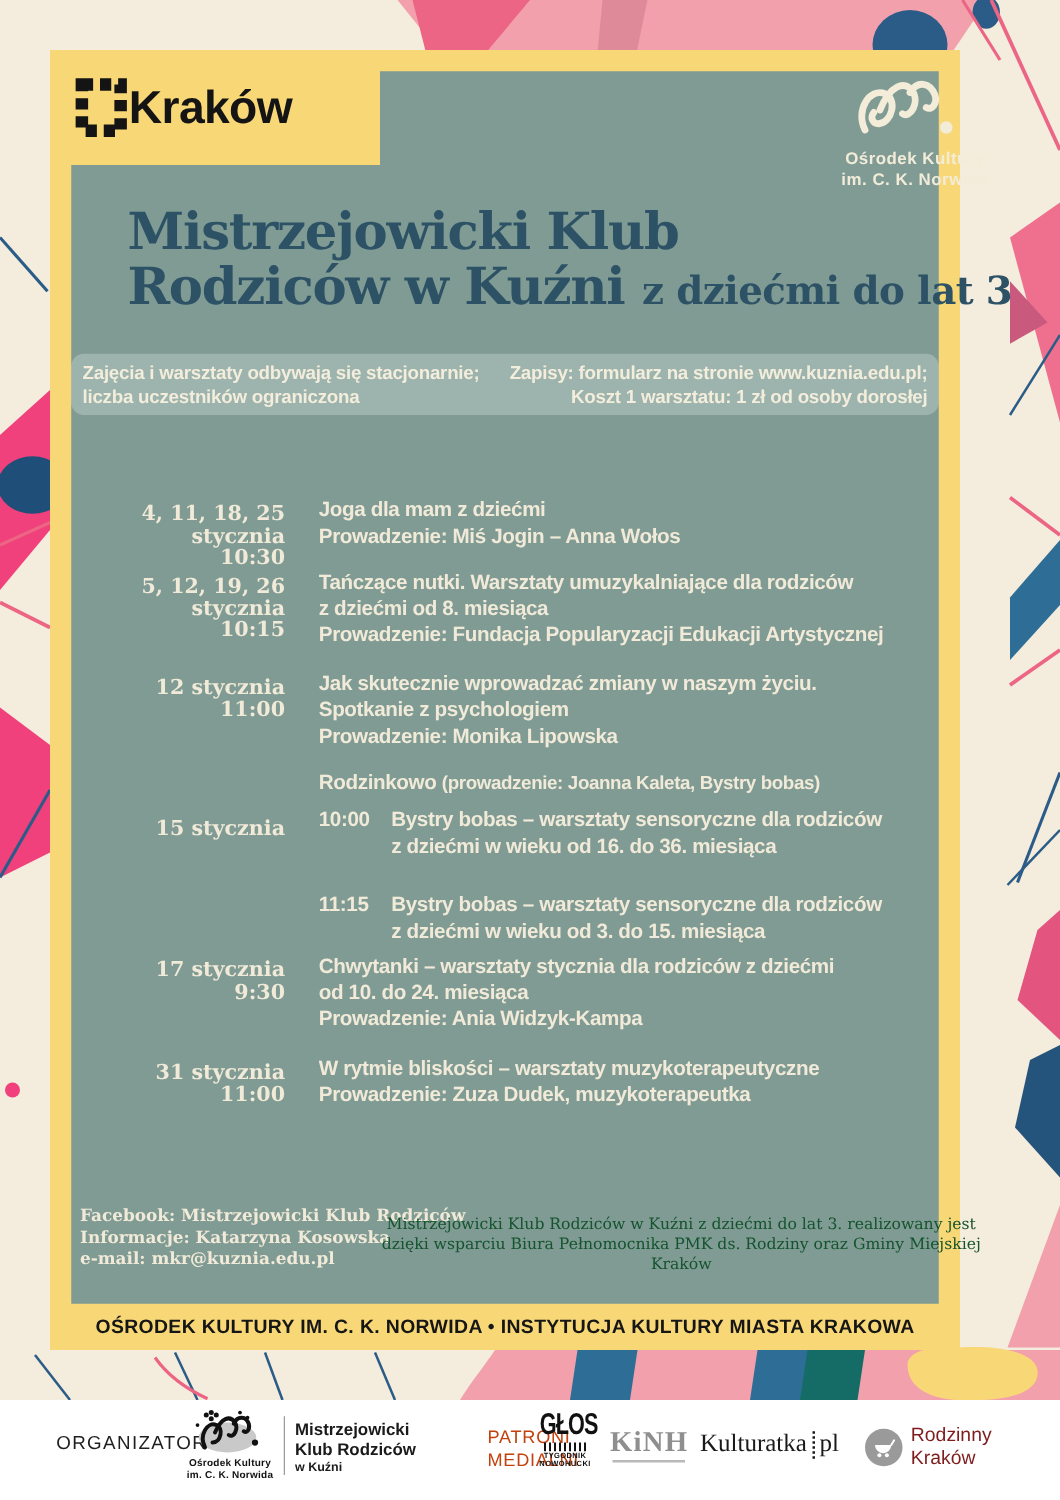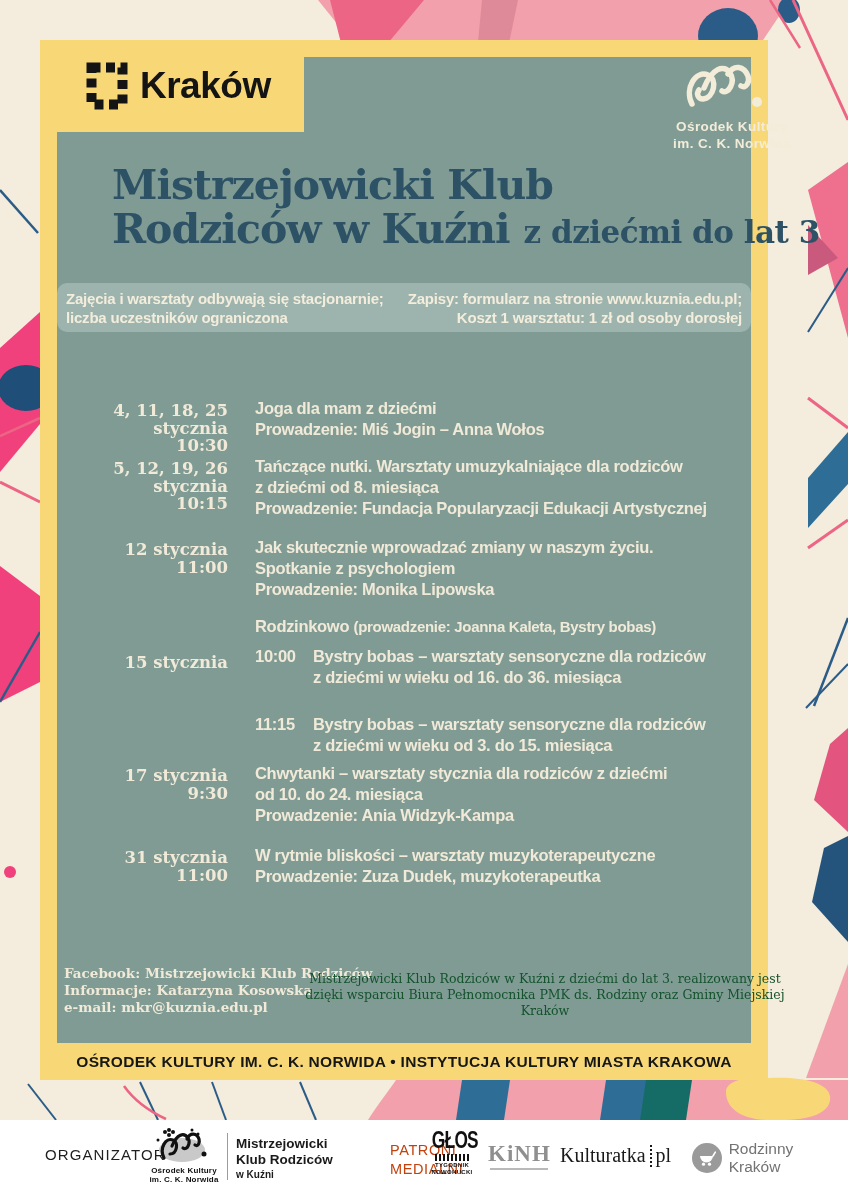--- a/index.html
+++ b/index.html
@@ -8,30 +8,30 @@
     background:#f4ecdc; font-family:"Liberation Sans", sans-serif;
   }
   .bg-deco { position:absolute; left:0; top:0; z-index:0; }
 
   
   .frame { position:absolute; left:40px; top:40px; width:728px; height:1040px; background:#f8d876; z-index:1; }
   .teal  { position:absolute; left:57px; top:57px; width:694px; height:986px; background:#7f9b94; z-index:2; }
 
   
   .krakow-box { position:absolute; left:40px; top:40px; width:264px; height:92px; background:#f8d876;
-    display:flex; align-items:center; gap:12px; padding-left:46px; box-sizing:border-box; z-index:4; }
+    display:flex; align-items:center; gap:1px; padding-left:20px; box-sizing:border-box; z-index:4; }
   .krakow-label { font-size:37px; font-weight:bold; color:#141414; letter-spacing:-0.5px; }
 
   
   .norwid-top { position:absolute; left:653px; top:58px; width:158px; text-align:center; z-index:4; color:#f2ecd9; }
   .norwid-top svg { display:block; margin:0 auto 4px; }
   .norwid-top .l { font-size:13.5px; font-weight:bold; letter-spacing:0.4px; line-height:17px; }
 
   
-  .title-block { position:absolute; left:112px; top:163px; z-index:4; color:#2d5266;
+  .title-block { position:absolute; left:102px; top:163px; z-index:4; color:#2d5266;
     font-family:"DejaVu Serif", serif; font-weight:bold; }
   .title-l { font-size:41px; line-height:44px; letter-spacing:-1px; white-space:nowrap; }
   .title-suffix { font-size:31px; letter-spacing:-0.5px; margin-left:14px; }
 
   
   .infobar { position:absolute; left:57px; top:283px; width:694px; height:49px;
     background:rgba(255,255,255,0.24); z-index:4; display:flex; justify-content:space-between;
     align-items:center; box-sizing:border-box; padding:0 9px; color:#f3eddc;
     font-weight:bold; font-size:15px; line-height:19px; letter-spacing:-0.2px;border-radius:10px; }
   .infobar .right { text-align:right; }
@@ -73,21 +73,21 @@
   .glos-bar { width:34px; height:7px; margin:2px auto 1px; background:repeating-linear-gradient(90deg,#111 0 2px,transparent 2px 4px); }
   .glos-sub { font-size:6px; font-weight:bold; line-height:7px; letter-spacing:0.3px; }
   .kinh { position:absolute; left:488px; top:1142px; z-index:6; text-align:left; }
   .kinh-name { font-family:"Liberation Serif", serif; font-weight:bold; font-size:23px; color:#8f8f8f; letter-spacing:1px; line-height:24px; }
   .kinh-line { width:58px; height:2px; background:#b9b9b9; margin:2px auto 0; }
   .kulturatka { position:absolute; left:560px; top:1144px; z-index:6; display:flex; align-items:center;
     font-family:"Liberation Serif", serif; font-size:20px; color:#1a1a1a; }
   .kulturatka .dots { width:0; height:22px; border-left:2px dotted #1a1a1a; margin:0 4px; }
   .rodzinny { position:absolute; left:692px; top:1140px; z-index:6; display:flex; align-items:center; }
   .rk-circle { width:30px; height:30px; border-radius:50%; background:#9a9a9a; display:flex; align-items:center; justify-content:center; }
-  .rk-name { margin-left:7px; font-size:15.5px; color:#737373; }
+  .rk-name { margin-left:7px; font-size:15.5px; color:#7f1d1d; }
 </style>
 </head>
 <body>
 
 <div class="poster">
 
   <svg class="bg-deco" width="848" height="1200" viewBox="0 0 848 1200">
 
     <path d="M318,0 H790 L690,148 L408,112 Z" fill="#f2a0ab"></path>
     <path d="M330,0 L424,0 L352,86 Z" fill="#ec6584"></path>

